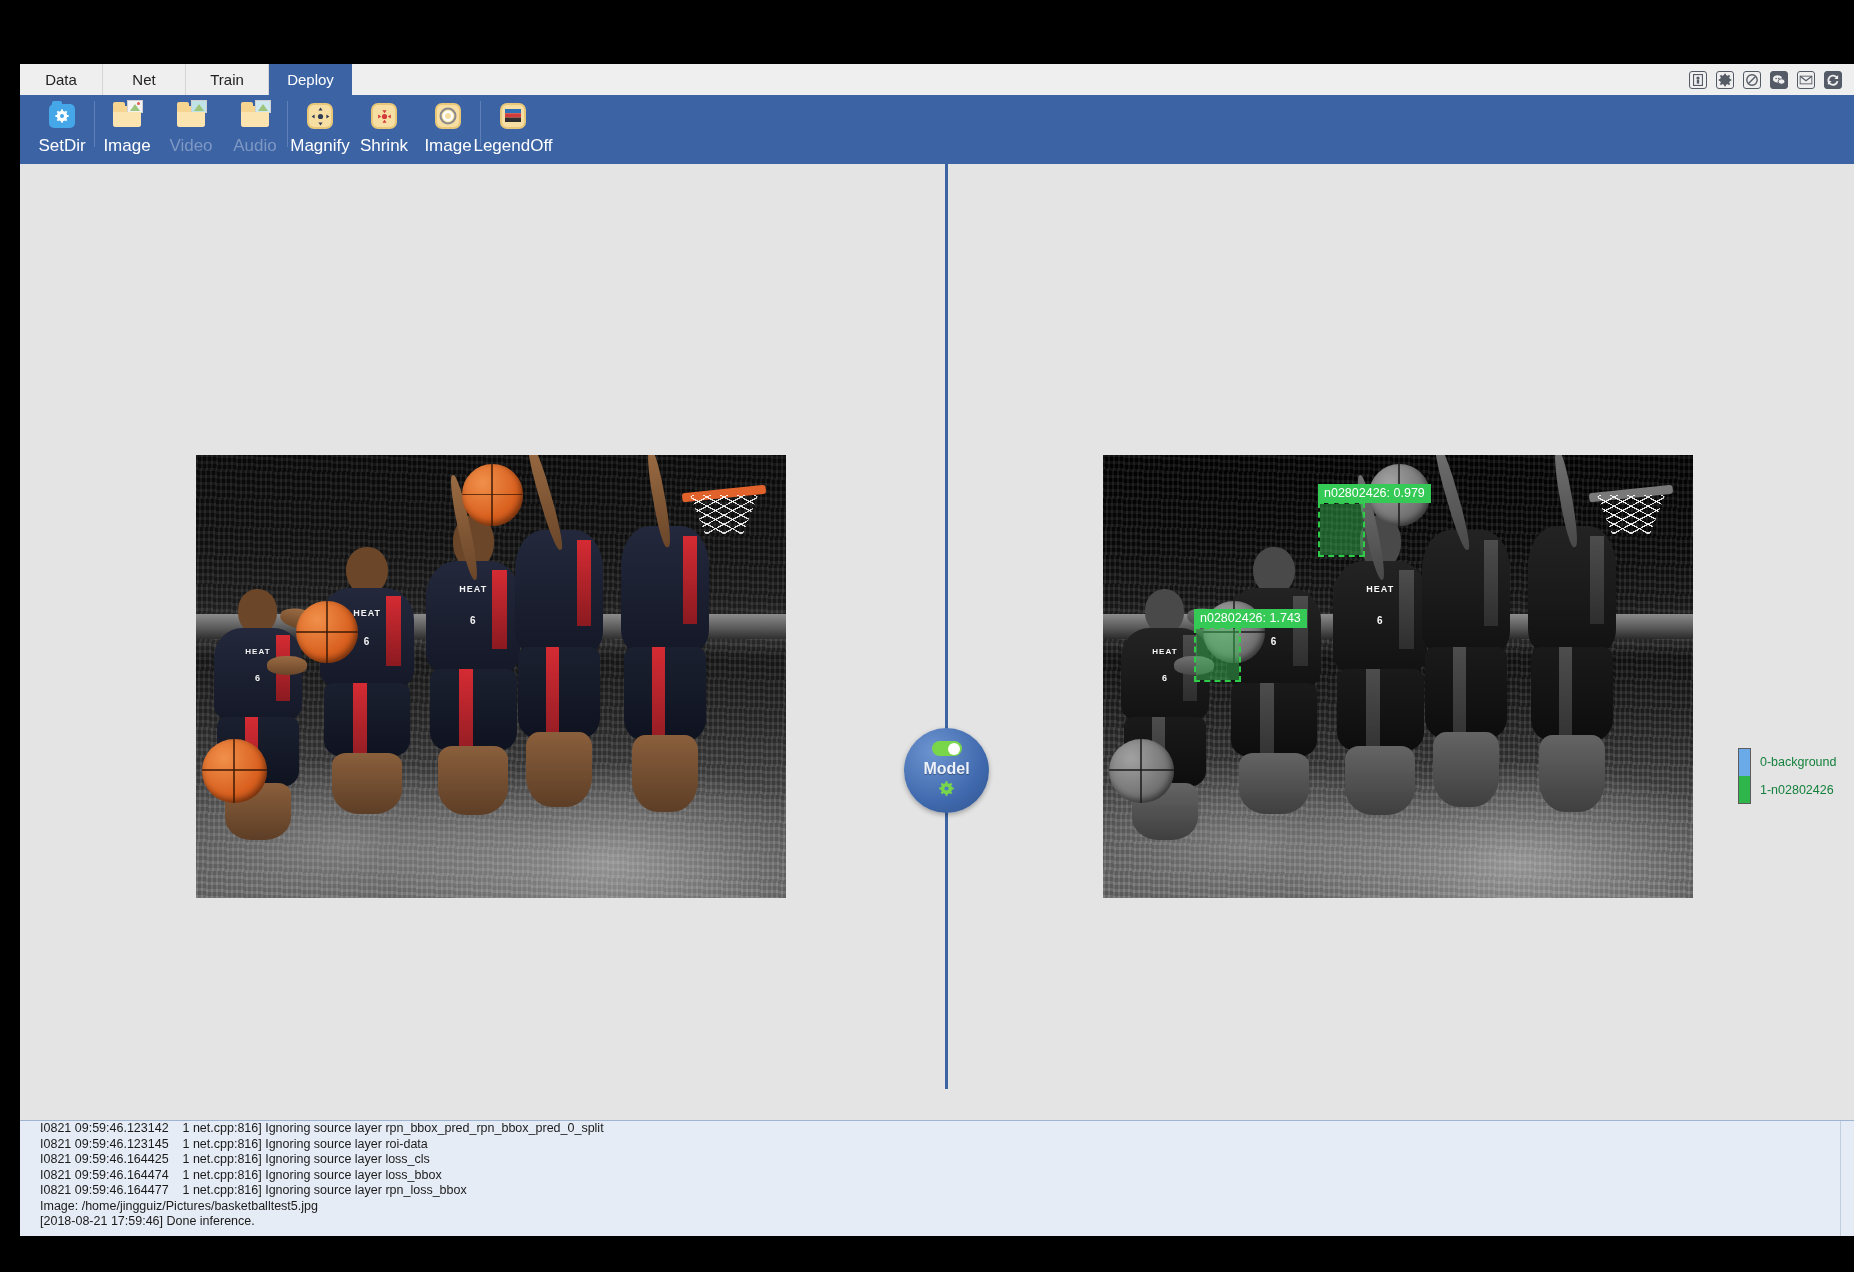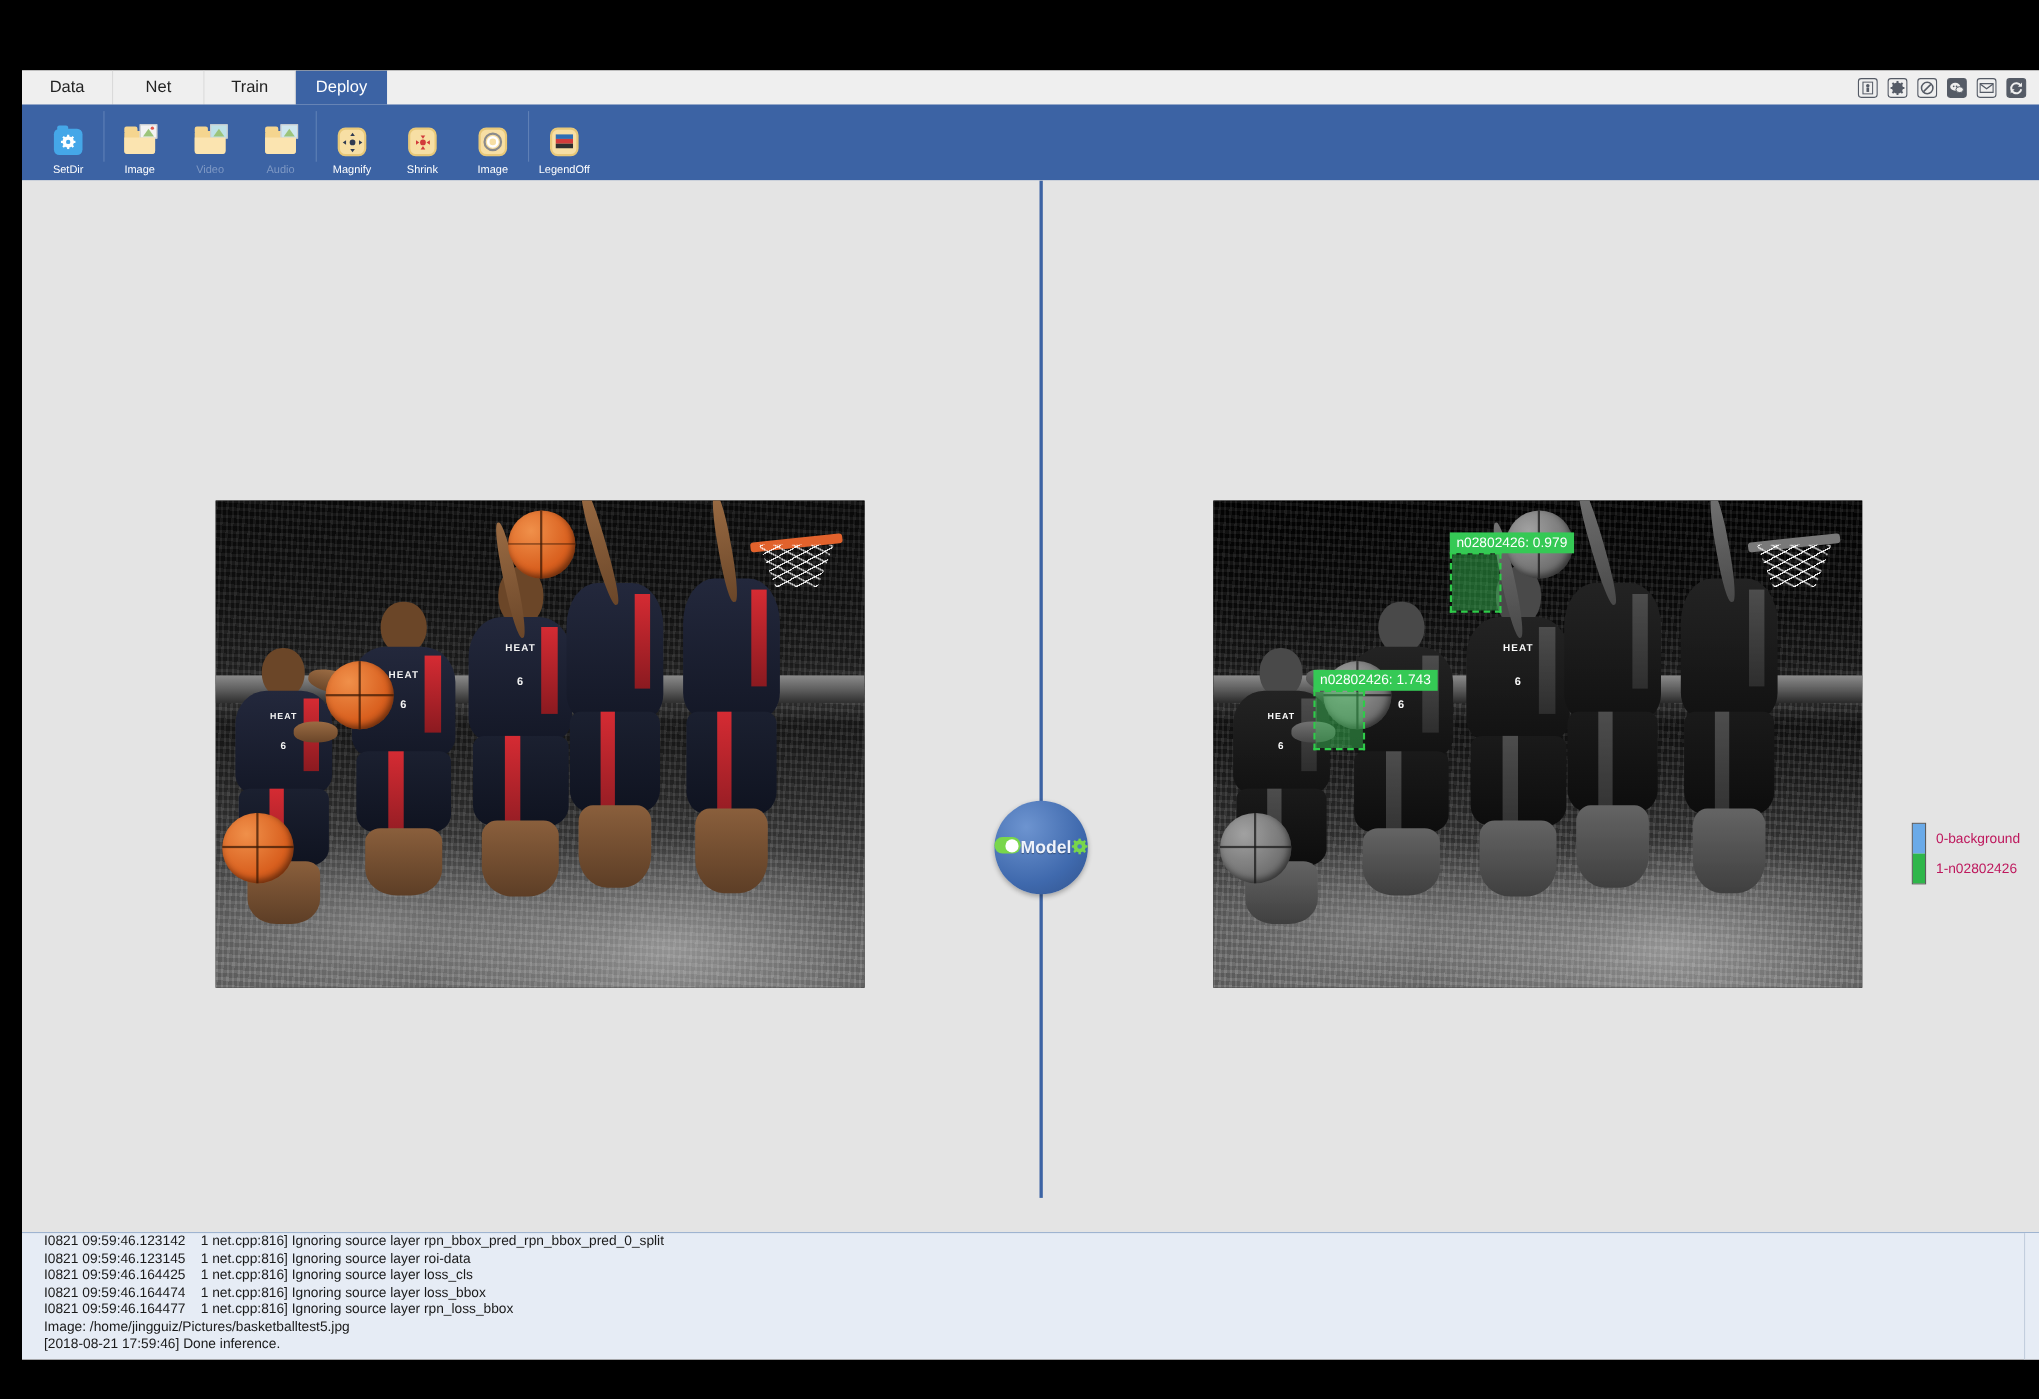--- a/index.html
+++ b/index.html
@@ -67,24 +67,23 @@
     padding-left: 10px;
     position: relative;
   }
   .tool {
     width: 64px;
     height: 66px;
     padding-top: 5px;
     display: flex; flex-direction: column;
     align-items: center; justify-content: flex-start;
     color: #ffffff;
-    font-size: 10px;
+    font-size: 17px;
     cursor: default;
     position: relative;
-    margin-top: 13px;
   }
   .tool.disabled { color: #7e98c4; }
   .tool .ticon { width: 30px; height: 30px; margin-bottom: 7px; position: relative; }
   .tool .tlabel { line-height: 1; white-space: nowrap; }
   .tool-sep {
     width: 1px; height: 46px; margin-top: 6px;
     background: #5f80b6;
     flex: 0 0 1px;
   }
 
@@ -243,21 +242,21 @@
   }
 
   
   #model-node {
     position: absolute;
     left: 884px; top: 564px;
     width: 85px; height: 85px;
     border-radius: 50%;
     background: radial-gradient(circle at 34% 28%, #6d94d0, #3f69ad 62%, #31538c);
     box-shadow: 0 2px 5px rgba(0,0,0,.3);
-    display: flex; 
+    display: flex; flex-direction: column;
     align-items: center; justify-content: center;
     cursor: default;
   }
   #model-toggle {
     width: 30px; height: 15px; border-radius: 8px;
     background: #79d64b; position: relative; margin-bottom: 4px;
   }
   #model-toggle .knob {
     position:absolute; right:1.5px; top:1.5px;
     width:12px; height:12px; border-radius:50%; background:#fff;
@@ -268,21 +267,21 @@
   }
   #model-gear { margin-top: 3px; }
 
   
   #legend {
     position: absolute;
     left: 1718px; top: 584px;
     display: flex;
     align-items: stretch;
     font-size: 12.5px;
-    color: #be185d;
+    color: #15803d;
   }
   #legend-bar {
     width: 13px; height: 56px;
     border: 1px solid #5c5c5c;
     display: flex; flex-direction: column;
   }
   #legend-bar .seg { flex: 1; }
   #legend-labels {
     margin-left: 9px;
     display: flex; flex-direction: column;

